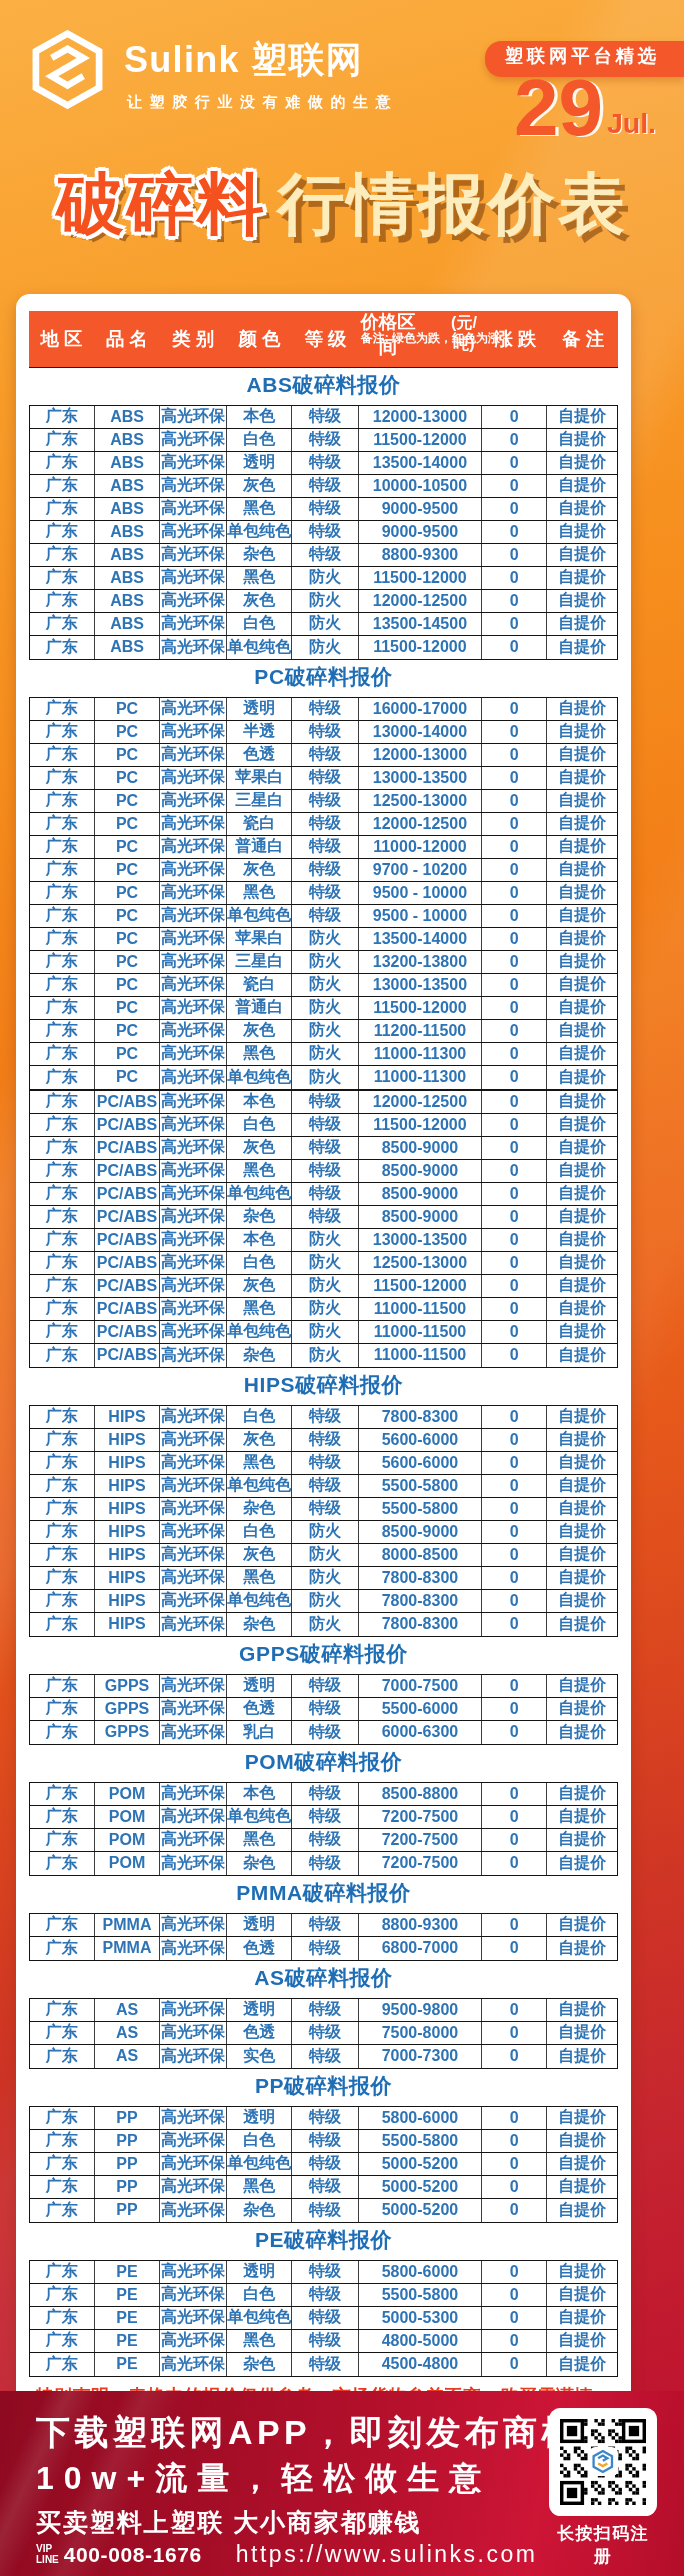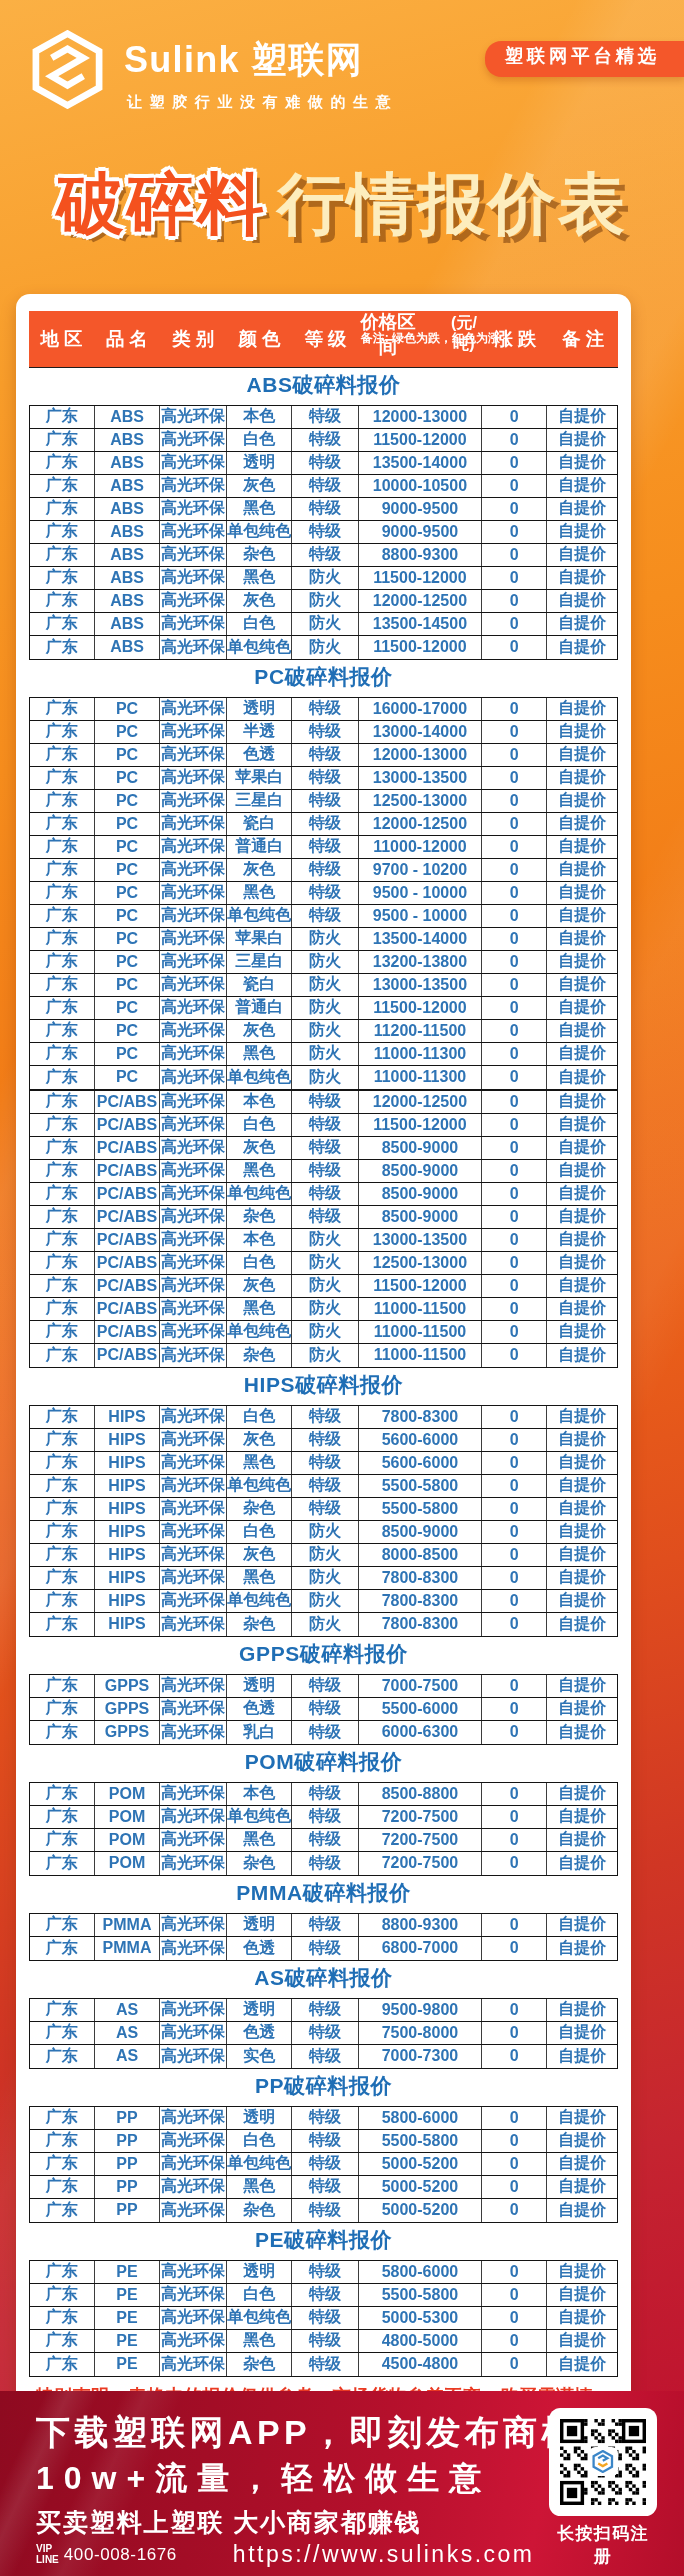--- a/index.html
+++ b/index.html
@@ -53,39 +53,43 @@
   .footer{position:absolute;left:0;bottom:0;width:100%;height:185px;
     background:linear-gradient(100deg,#8e0a20 0%,#a30d26 30%,#b5102c 55%,#cd1536 78%,#b30e2a 100%);color:#fff;}
   .footer::before{content:"";position:absolute;inset:0;pointer-events:none;
     background:linear-gradient(115deg,transparent 6%,rgba(255,255,255,.10) 9%,transparent 13%),
                linear-gradient(115deg,transparent 16%,rgba(255,255,255,.07) 19%,transparent 24%);}
   .f-line1{position:absolute;left:36px;top:19px;font-size:34px;font-weight:700;letter-spacing:4.4px;white-space:nowrap;}
   .f-line2{position:absolute;left:36px;top:66px;font-size:32px;font-weight:700;letter-spacing:10px;white-space:nowrap;}
   .f-line3{position:absolute;left:36px;top:115px;font-size:25px;font-weight:700;letter-spacing:1.9px;white-space:nowrap;}
   .f-contact{position:absolute;left:36px;top:150px;display:flex;align-items:center;white-space:nowrap;}
   .vip{font-size:10px;line-height:1.02;font-weight:700;margin-right:5px;}
-  .phone{font-size:17px;font-weight:400;letter-spacing:0.6px;margin-right:20px;}
-  .url{font-size:23px;font-weight:500;letter-spacing:2.5px;margin-left:36px;}
+  .phone{font-size:21px;font-weight:700;letter-spacing:0.6px;margin-right:34px;}
+  .url{font-size:23px;font-weight:500;letter-spacing:2.5px;}
   .qr-box{position:absolute;right:28px;top:16.5px;width:108px;height:108px;background:#fff;border-radius:11.4px;
     display:flex;align-items:center;justify-content:center;}
   .qr-logo{position:absolute;width:29px;height:29px;background:#fff;border-radius:6.3px;display:flex;align-items:center;justify-content:center;}
   .qr-label{position:absolute;right:28px;top:131px;width:108px;text-align:center;font-size:17px;font-weight:600;letter-spacing:1.3px;}
 </style>
 </head>
 <body>
 
 <div class="page">
 
   <svg class="logo-mark" viewBox="0 0 120 130">
     <polygon points="60,6 112,35 112,95 60,124 8,95 8,35" fill="none" stroke="#ffffff" stroke-width="11"></polygon>
     <polyline points="34,46 60,31 86,46 60,61 34,76 60,91 86,76" fill="none" stroke="#ffffff" stroke-width="11"></polyline>
   </svg>
   <div class="brand">Sulink 塑联网</div>
   <div class="tagline">让塑胶行业没有难做的生意</div>
   <div class="badge">塑联网平台精选</div>
+  <div class="date">
+    <span class="day">29</span>
+    <span class="mon">Jul.</span>
+  </div>
 
   <div class="big-title">
     <span class="t-red">破碎料</span><span class="t-cream">行情报价表</span>
   </div>
 
   <div class="card">
     <div class="band">
       <div class="h">地区</div>
       <div class="h">品名</div>
       <div class="h">类别</div>

